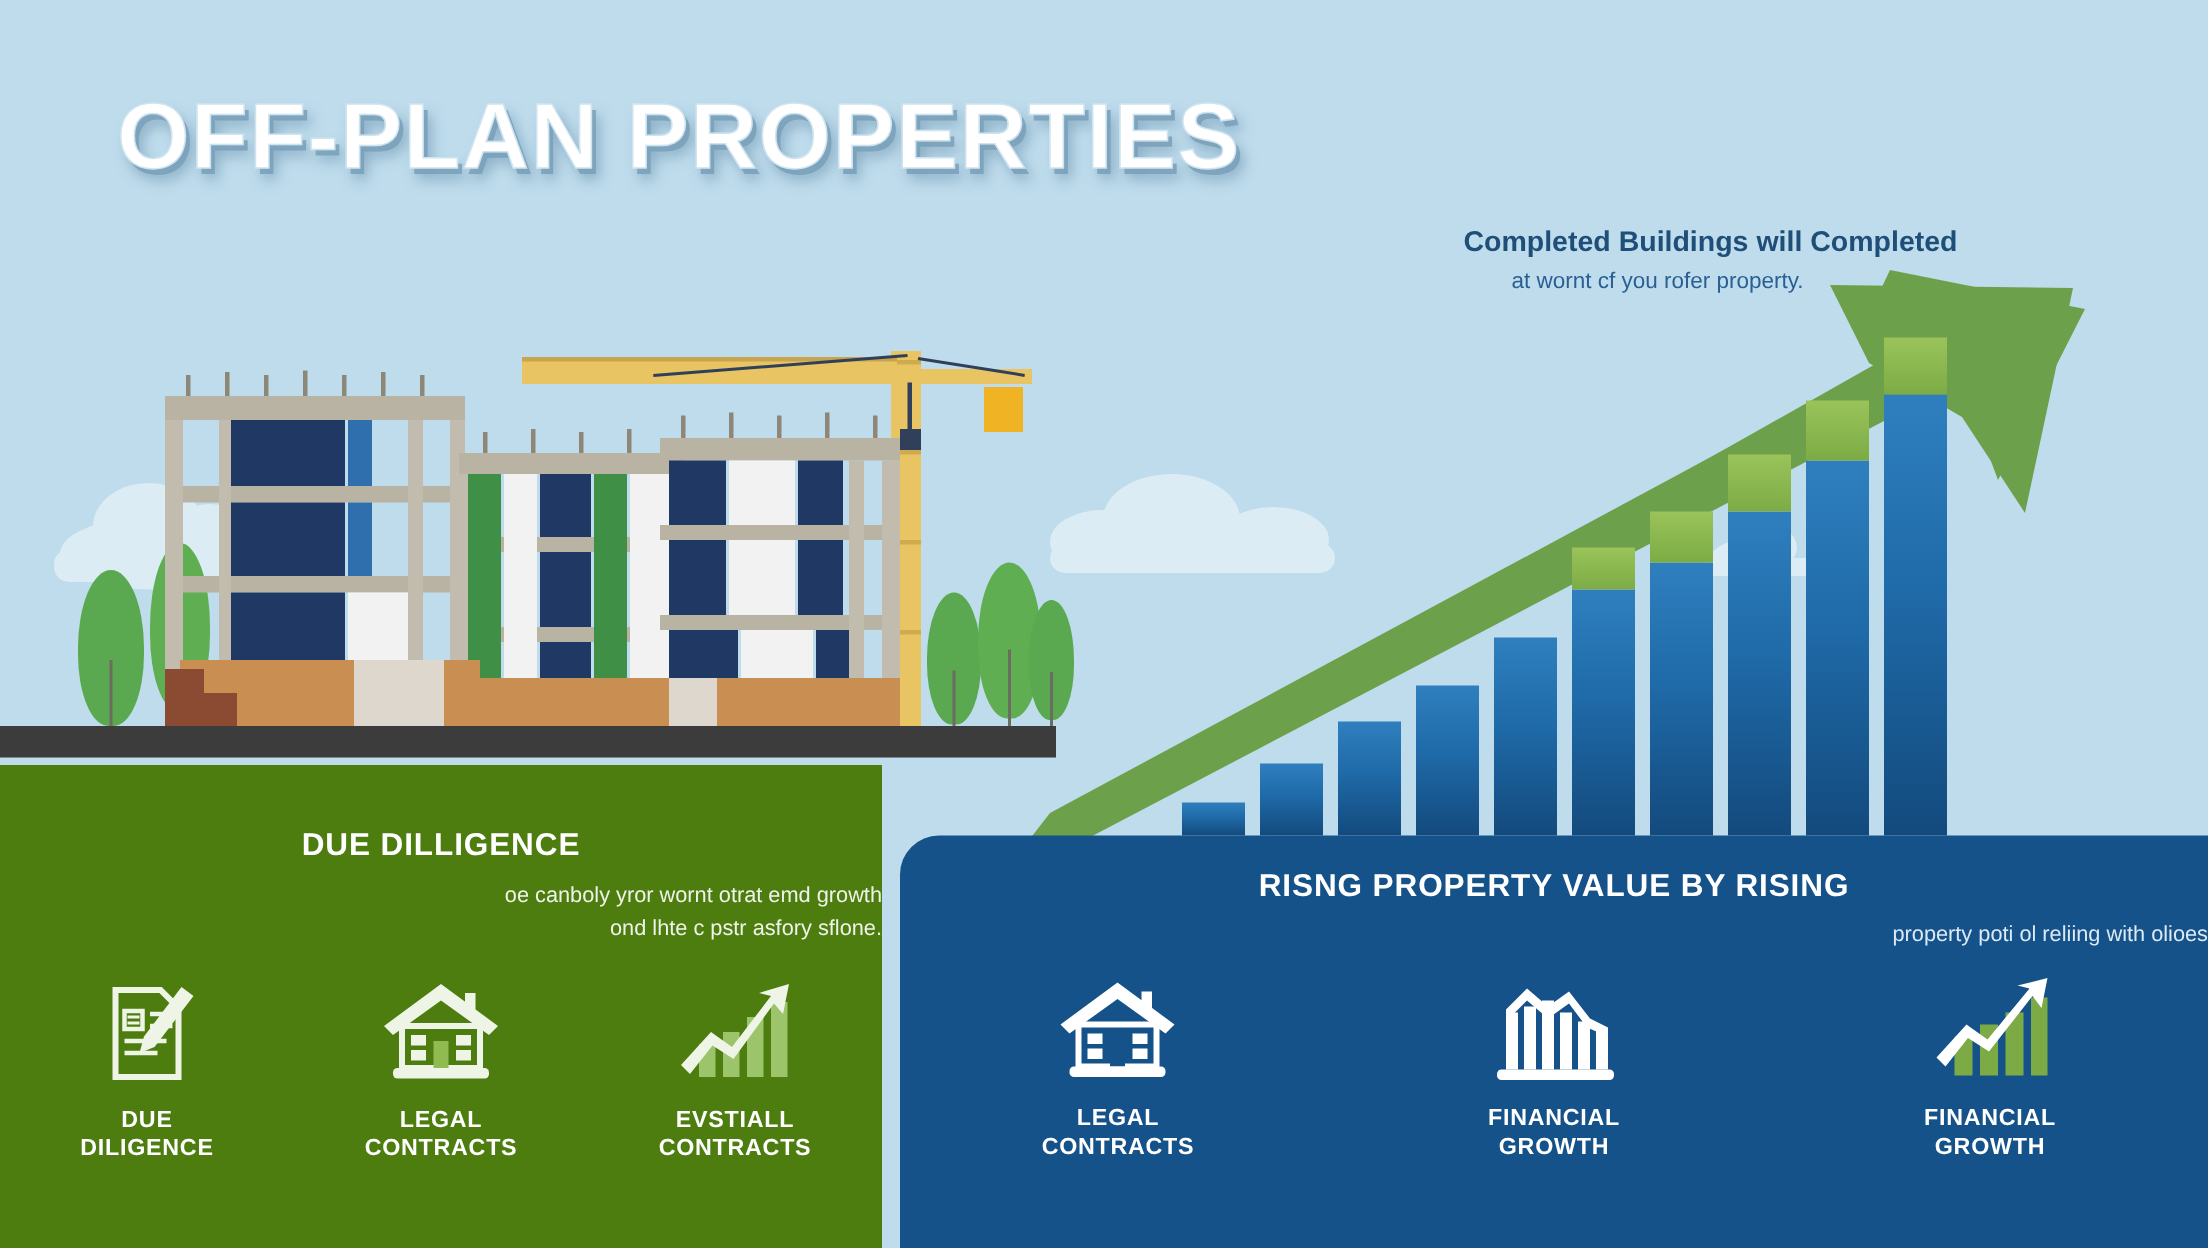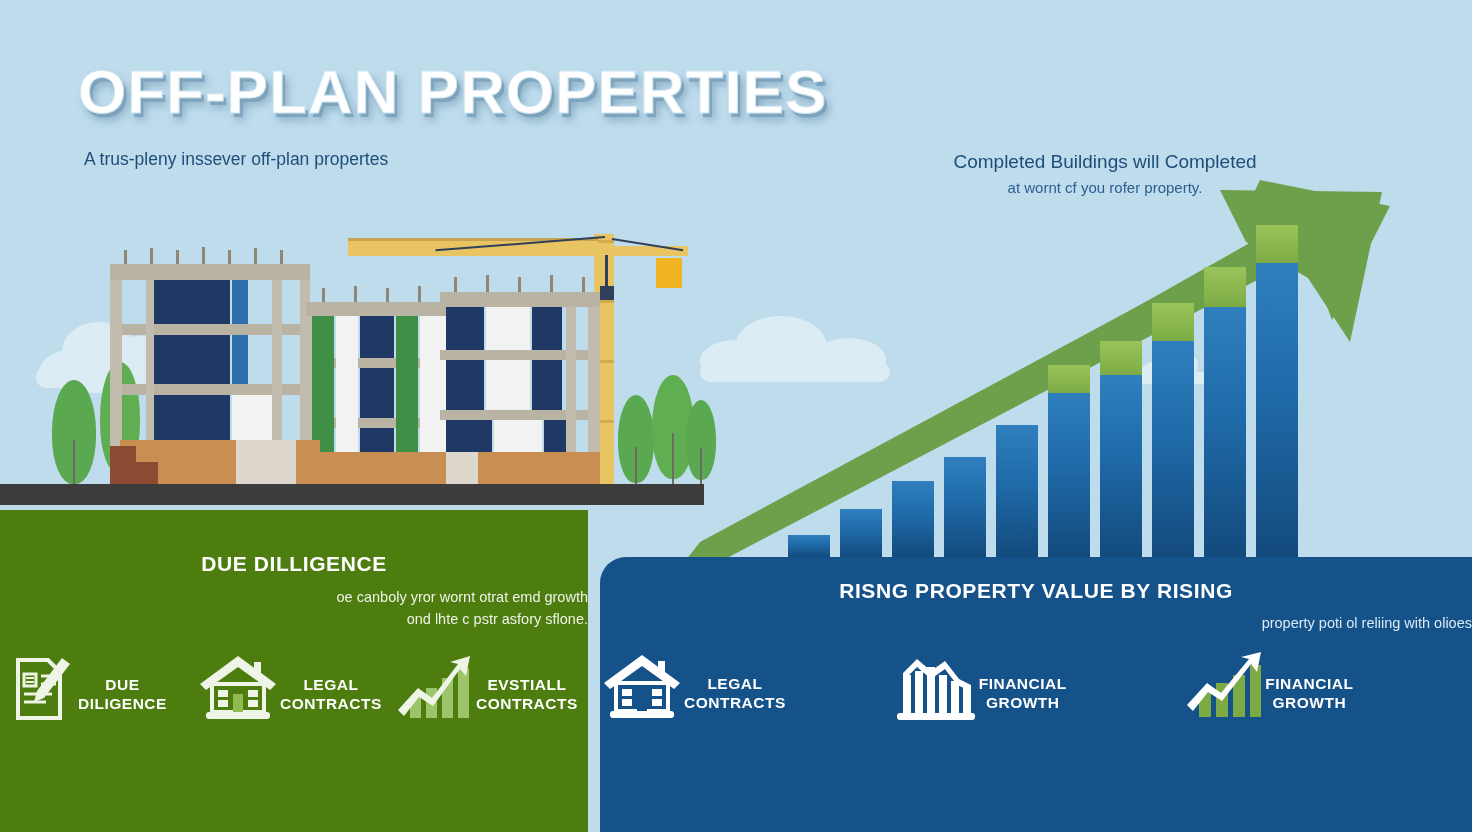--- a/index.html
+++ b/index.html
@@ -27,21 +27,21 @@
   }
   .subtitle{
     position:absolute;left:84px;top:146px;width:420px;
     font-size:17.5px;line-height:26px;color:#1f4e79;
   }
   .subtitle div{white-space:nowrap;}
 
   .right-head{
     position:absolute;left:905px;top:150px;width:400px;text-align:center;
   }
-  .right-head .rh1{font-size:19px;font-weight:normal;color:#1f4e79;line-height:24px;white-space:nowrap;}
+  .right-head .rh1{font-size:19px;font-weight:bold;color:#1f4e79;line-height:24px;white-space:nowrap;text-align:right;}
   .right-head .rh2{font-size:15px;color:#2a5f93;line-height:22px;margin-top:3px;white-space:nowrap;}
 
   
   .tree{position:absolute;}
   .tree .crown{position:absolute;left:0;top:0;background:#5aa84f;border-radius:50% 50% 46% 46%;}
   .tree .trunk{position:absolute;background:#6c6c60;width:2px;}
 
   
   .ground{position:absolute;left:0;top:484px;width:704px;height:21px;background:#3c3c3c;}
 
@@ -72,21 +72,21 @@
   }
   .blue-panel{
     position:absolute;left:600px;top:557px;width:872px;height:275px;
     background:#155289;border-top-left-radius:26px;
   }
   .panel-head{font-size:21px;font-weight:bold;color:#ffffff;text-align:center;letter-spacing:.6px;white-space:nowrap;}
   .panel-sub{font-size:14.5px;color:#eef4e8;text-align:right;line-height:22px;}
   .panel-sub.onblue{color:#dbe9f5;}
 
   .icon-row{position:absolute;display:flex;width:100%;}
-  .icon-cell{flex:1;display:flex;align-items:center;}
+  .icon-cell{flex:1;display:flex;flex-direction:column;align-items:center;}
   .icon-cell svg{display:block;}
   .icon-label{
     margin-top:9px;font-size:15.5px;font-weight:bold;color:#ffffff;
     text-align:center;line-height:19px;letter-spacing:.5px;text-transform:uppercase;
   }
 </style>
 </head>
 <body>
 
 <div id="stage">
@@ -230,21 +230,20 @@
   <div class="base" style="left:306px;top:452px;width:148px;height:34px;"></div>
   <div class="baseL" style="left:446px;top:452px;width:44px;height:34px;"></div>
   <div class="base" style="left:478px;top:452px;width:122px;height:34px;"></div>
   <div class="brick" style="left:110px;top:446px;width:26px;height:40px;"></div>
   <div class="brick" style="left:124px;top:462px;width:34px;height:24px;"></div>
 
   <div class="ground"></div>
 
   <div class="title">OFF-PLAN PROPERTIES</div>
   <div class="subtitle">
-    <div>A trus-pleny inssever off-plan propertes</div>
   </div>
 
   <div class="right-head">
     <div class="rh1">Completed Buildings will Completed</div>
     <div class="rh2">at wornt cf you rofer property.</div>
   </div>
 
   <svg style="position:absolute;left:660px;top:170px;width:740px;height:400px;" viewBox="0 0 740 400">
     <polygon points="26,390 40,372 660,38 666,62 46,398" fill="#6da04a"></polygon>
     <polygon points="600,10 730,36 672,150 652,96 580,52" fill="#6da04a"></polygon>

